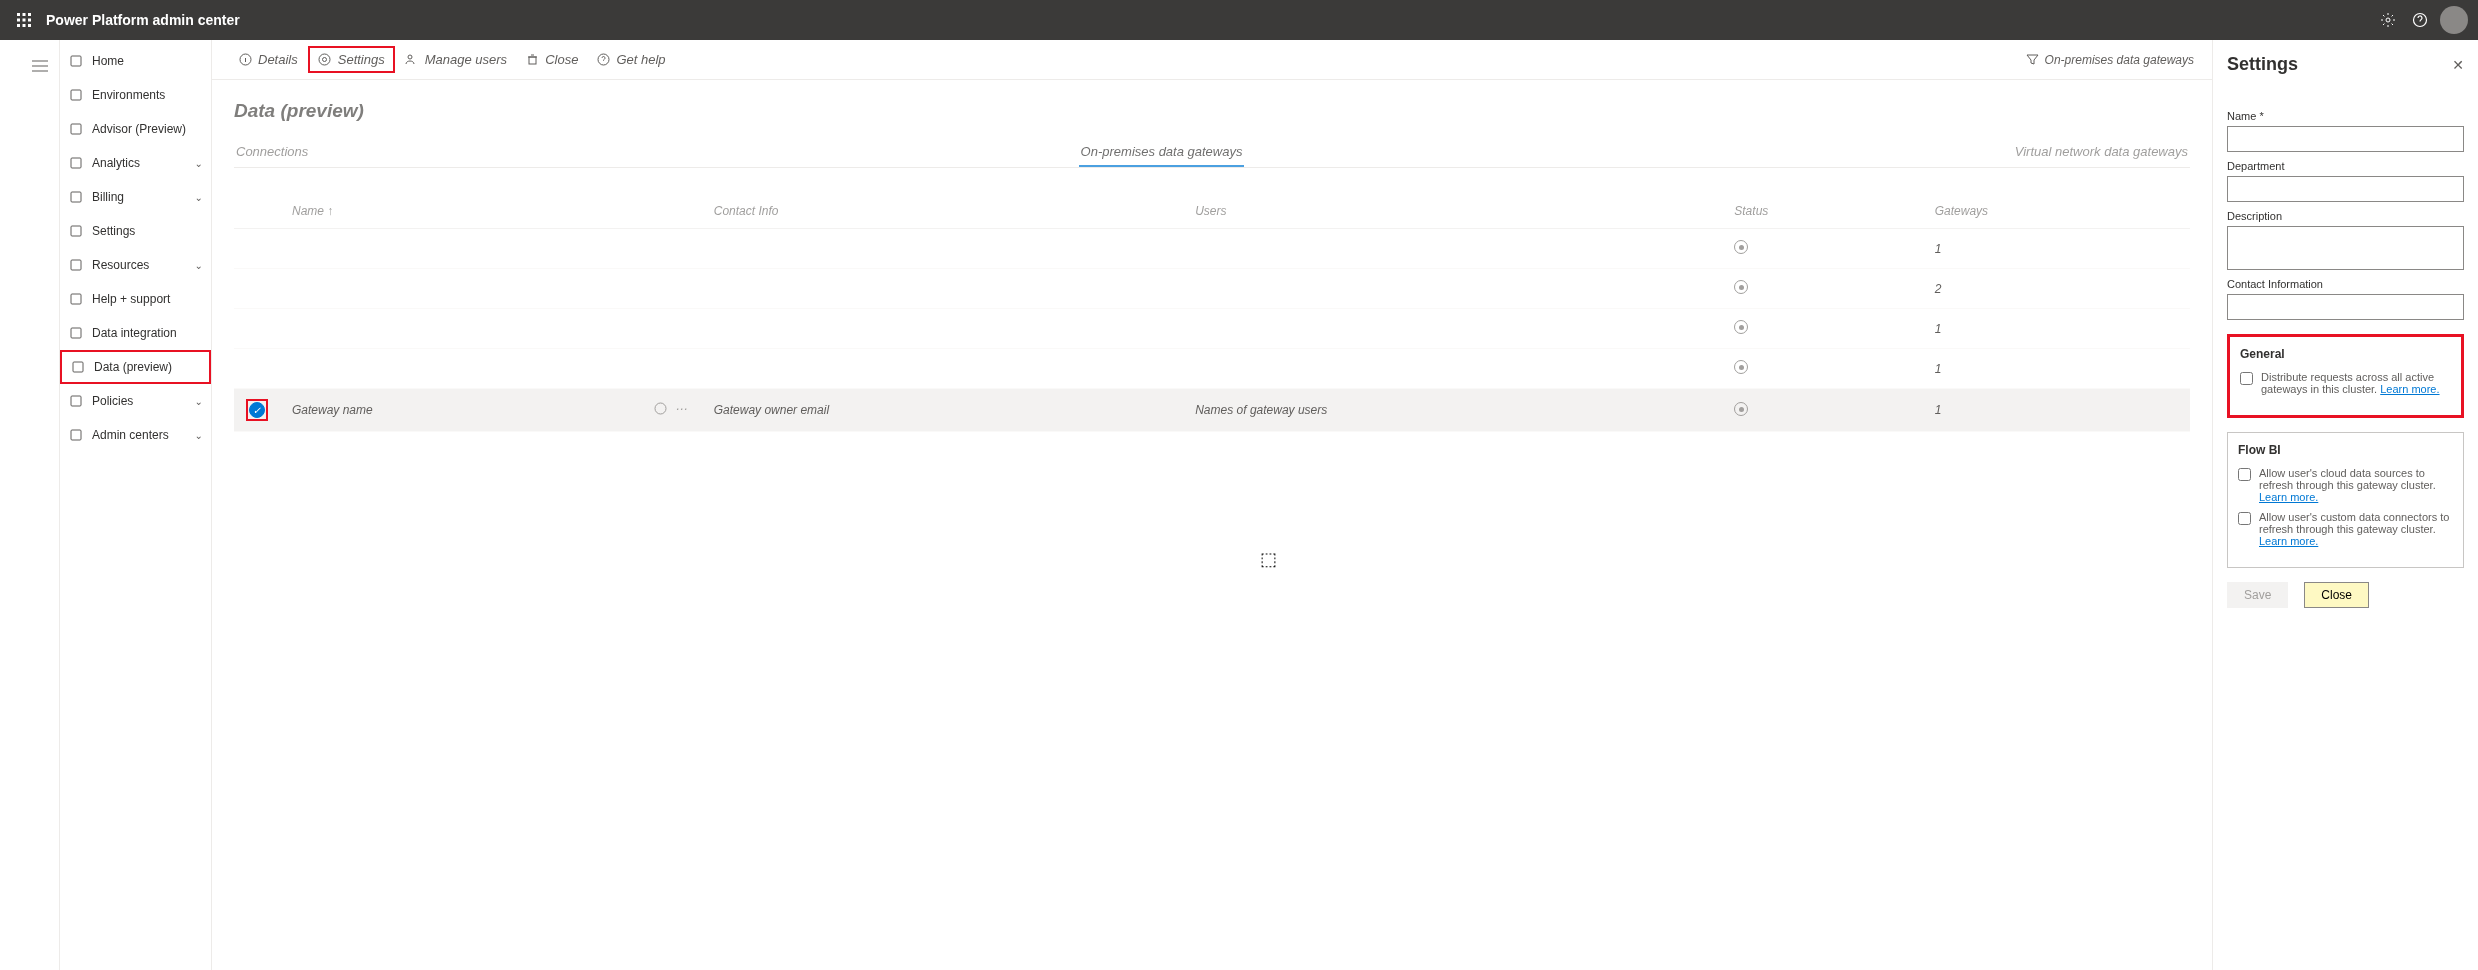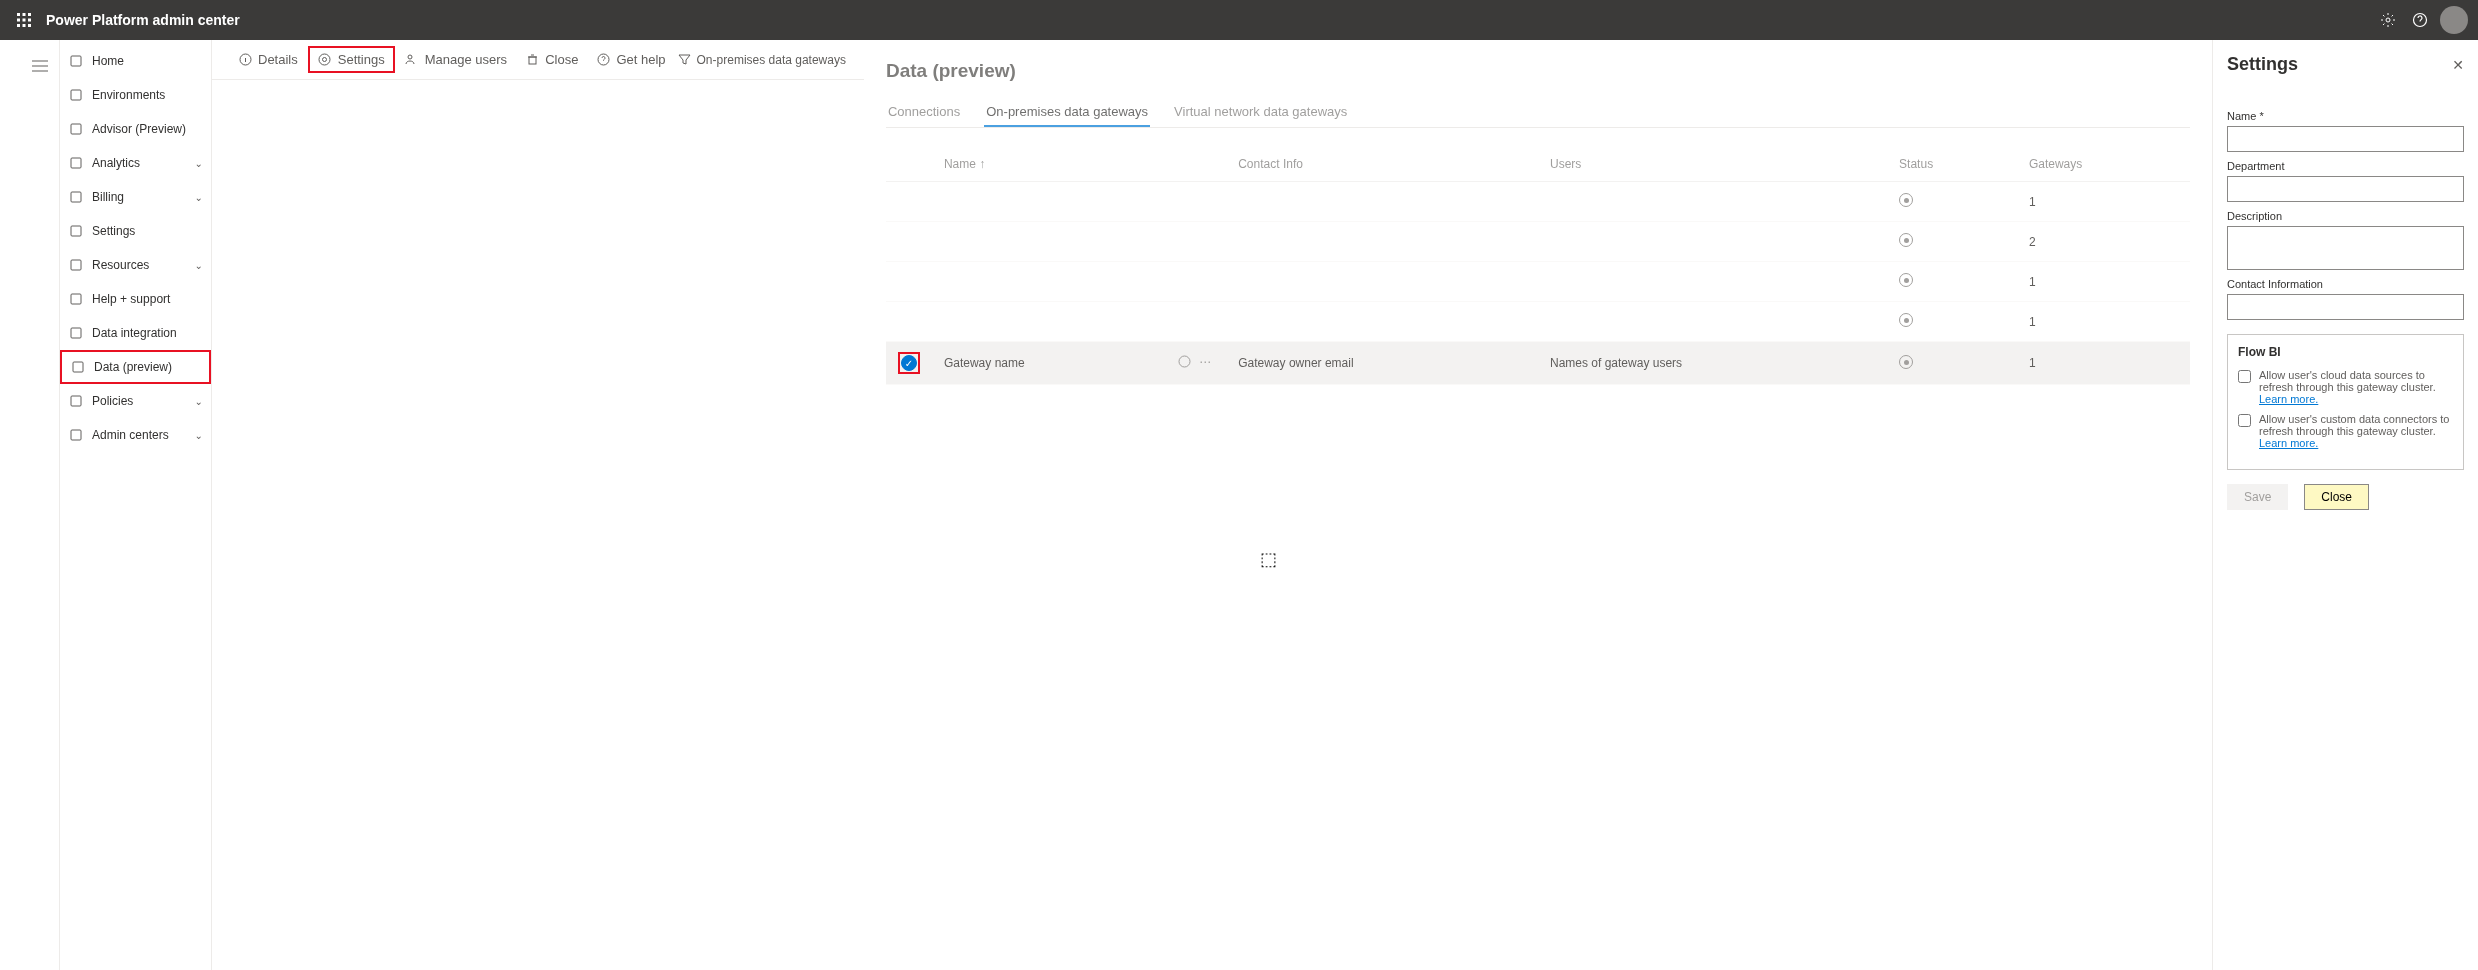--- a/index.html
+++ b/index.html
@@ -20,31 +20,31 @@
 .navcol { width: 40px; display: flex; flex-direction: column; align-items: center; padding-top: 10px; border-right: 1px solid #edebe9; background:#fff; }
 .navcol .hamburger { width: 32px; height: 32px; display:flex; align-items:center; justify-content:center; cursor:pointer;}
 
 .sidebar { width: 152px; border-right: 1px solid #edebe9; padding-top: 4px; background:#fff; }
 .navitem { display: flex; align-items: center; height: 34px; padding: 0 8px; cursor: pointer; gap: 8px; font-size: 12px; color:#323130;}
 .navitem .chev { margin-left:auto; color:#605e5c; font-size:10px;}
 .navitem .nicon { width:16px; height:16px; display:flex; align-items:center; justify-content:center; color:#605e5c;}
 .highlight-red { border: 2px solid #e81123; }
 
 
-.content { flex: 1; display: flex; min-width: 0; position: relative; }
+.content { flex: 1; display: flex; flex-direction: column; min-width: 0; position: relative; font-style: italic; }
 .cmdbar { height: 40px; border-bottom: 1px solid #edebe9; display: flex; align-items: center; padding: 0 18px; gap: 2px; font-size: 13px; color:#605e5c;}
 .cmd { display:flex; align-items:center; gap:6px; padding: 4px 8px; cursor:pointer; }
 .cmd .cicon { width:14px; height:14px; display:flex; align-items:center; justify-content:center;}
 .cmd.highlight { border: 2px solid #e81123; }
 .cmdbar .spacer { flex:1; }
 .cmdbar .rcmd { display:flex; align-items:center; gap:6px; color:#605e5c; font-size:12px;}
 
 .page { padding: 20px 22px; flex:1; overflow:auto; }
 .page h2 { font-size: 19px; font-weight: 600; color:#605e5c; margin-bottom: 16px; opacity:0.8;}
-.tabs { display:flex; gap:22px; border-bottom:1px solid #edebe9; margin-bottom:19px; font-size:13px;}
+.tabs { display:flex; gap:22px; border-bottom:1px solid #edebe9; margin-bottom:26px; font-size:13px;justify-content:space-between;}
 .tab { padding: 6px 2px; cursor:pointer; color:#605e5c; opacity:0.6;}
 .tab.active { border-bottom: 2px solid #0078d4; color:#323130; opacity:0.7;}
 .desc { font-size: 12px; color:#a19f9d; opacity:0.7; margin-bottom: 16px;}
 .desc .link { color:#0078d4; text-decoration:underline; cursor:pointer;}
 
 table.gtable { width: 100%; border-collapse: collapse; font-size: 12px; }
 .gtable th { text-align: left; font-weight:400; color:#605e5c; padding: 10px 12px; border-bottom: 1px solid #f3f2f1; opacity:0.6;}
 .gtable td { padding: 10px 12px; border-bottom: 1px solid #faf9f8; color:#605e5c; vertical-align: middle;}
 .gtable tr.sel { background: #f3f2f1; }
 .gtable .chk { width:22px; }
@@ -375,20 +375,27 @@
 
     <label class="fl">Department</label>
     <input class="ti" value="" style="">
 
     <label class="fl">Description</label>
     <textarea class="ti" style=""></textarea>
 
     <label class="fl">Contact Information</label>
     <input class="ti" value="" style="">
 
+    <div class="card red">
+      <h4>General</h4>
+      <div class="cbrow">
+        <input type="checkbox" style="">
+        <div><span>Distribute requests across all active gateways in this cluster.</span> <span class="lm">Learn more.</span></div>
+      </div>
+    </div>
 
     <div class="card">
       <h4>Flow BI</h4>
       <div class="cbrow">
         <input type="checkbox" style="">
         <div><span>Allow user's cloud data sources to refresh through this gateway cluster.</span> <span class="lm">Learn more.</span></div>
       </div>
       <div class="cbrow">
         <input type="checkbox" style="">
         <div><span>Allow user's custom data connectors to refresh through this gateway cluster.</span> <span class="lm">Learn more.</span></div>

